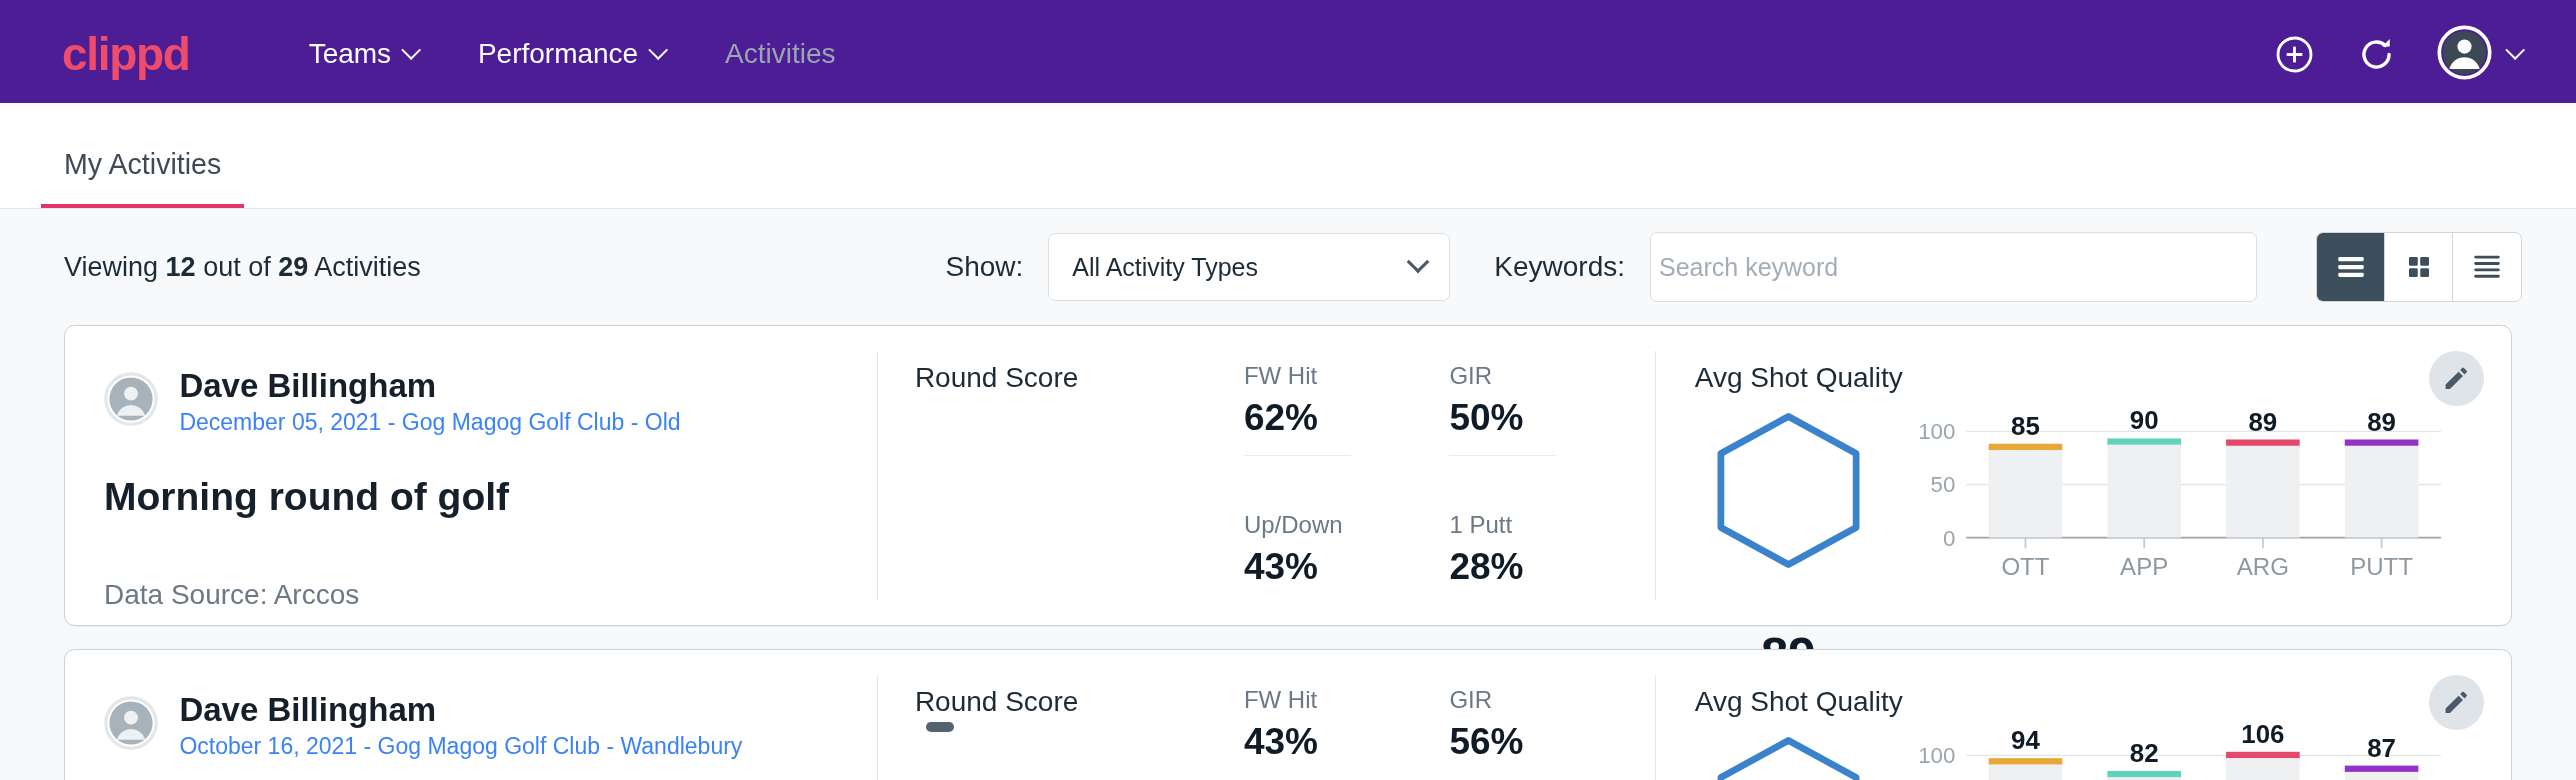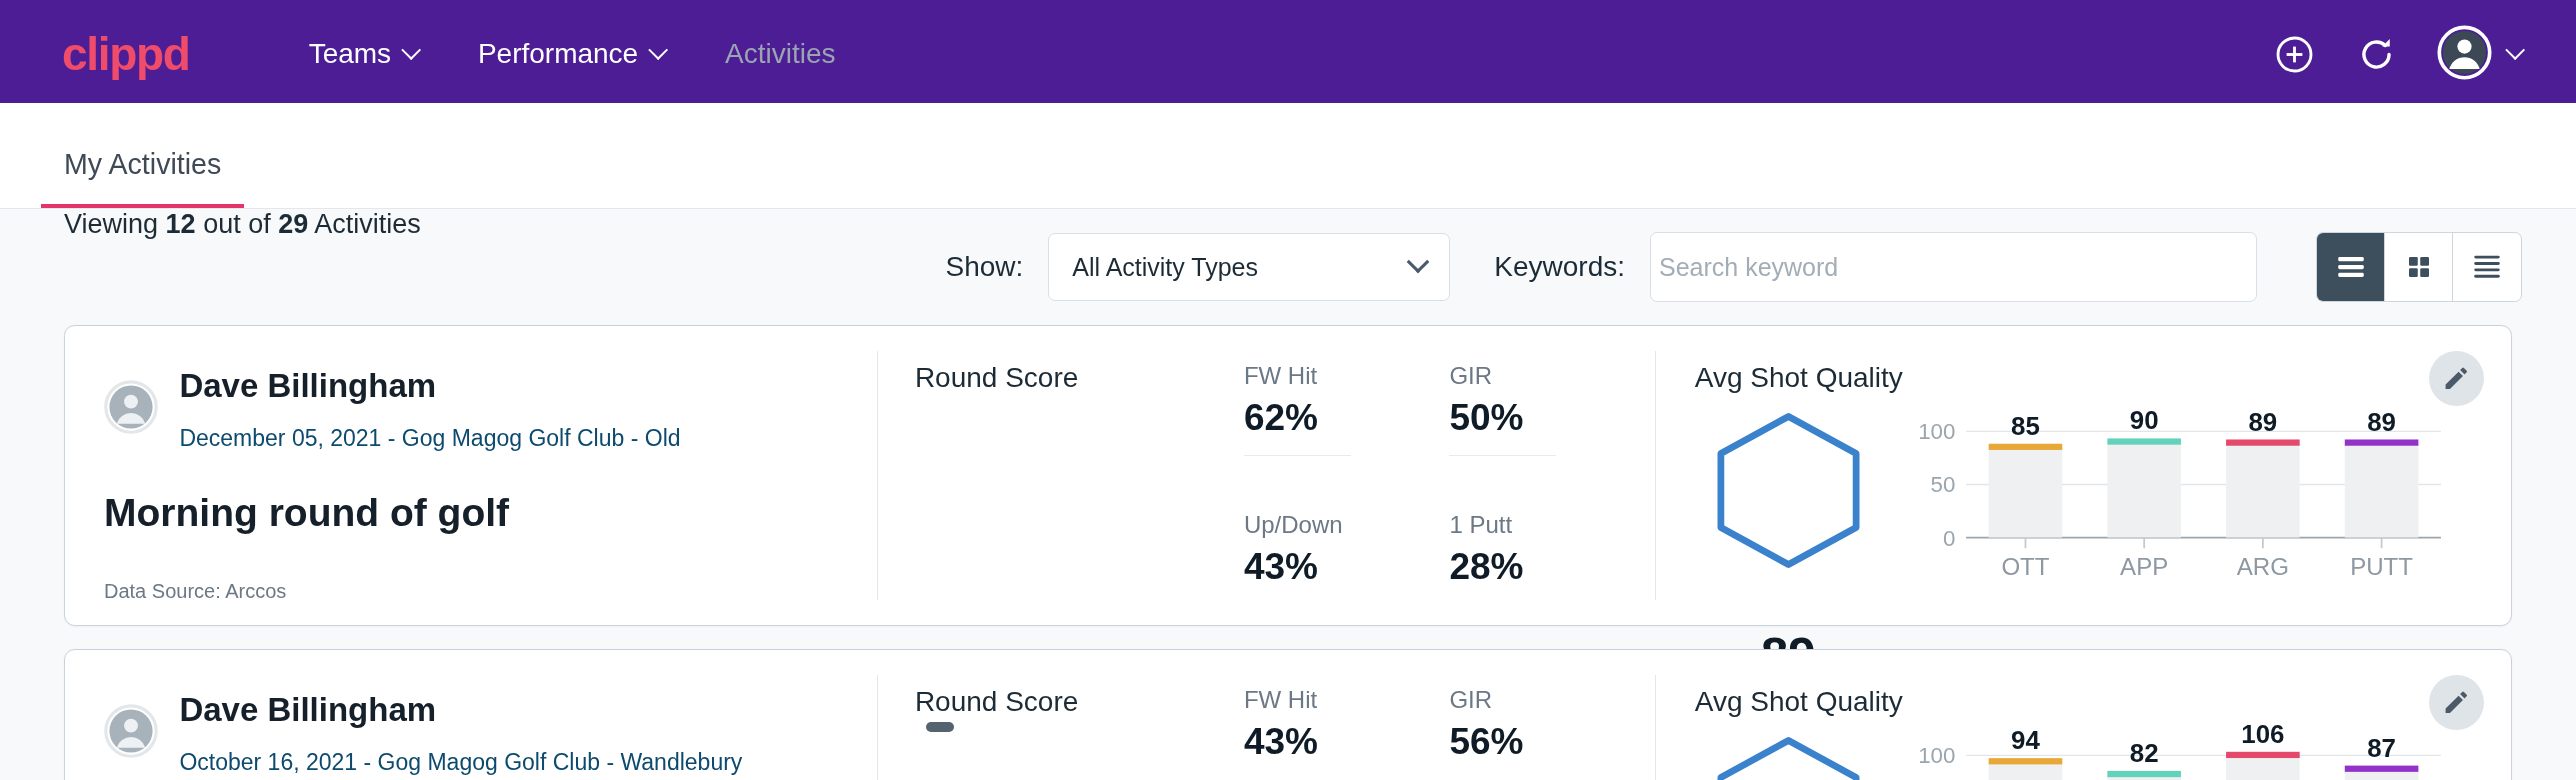--- a/index.html
+++ b/index.html
@@ -65,20 +65,21 @@
     color: #3f4a56;
     padding: 0 23px 23px 23px;
     border-bottom: 4.5px solid #e4356b;
     cursor: pointer;
   }
 
   
   .toolbar {
     height: 116px;
     display: flex;
+    align-items: center;
     padding: 0 54px 0 64px;
     background: #f7f9fa;
   }
   .viewing { font-size: 27px; color: #1c2b36; }
   .viewing b { font-weight: 700; }
   .tb-center {
     margin-left: auto;
     display: flex; align-items: center; gap: 25px;
   }
   .tb-label { font-size: 28px; color: #1c2b36; }
@@ -136,26 +137,26 @@
     height: 301px;
     margin-bottom: 23px;
     display: flex;
     position: relative;
     box-shadow: 0 0.9px 1.8px rgba(0,0,0,.04);
   }
 
   .col-info { width: 812px; padding: 39px 45px 0 39px; }
   .person { display: flex; align-items: center; gap: 21.4px; }
   .p-name { font-size: 33px; font-weight: 700; color: #16202a; line-height: 1.25; }
-  .p-sub { font-size: 23px; color: #0c4a6e; margin-top: 19px; }
+  .p-sub { font-size: 23px; color: #3b82f6; margin-top: 3px; }
   .card-title {
     font-size: 39px; font-weight: 700; color: #16202a;
     margin-top: 39px;
   }
-  .data-source { font-size: 20px; color: #6b7885; margin-top: 45px; }
+  .data-source { font-size: 28px; color: #6b7885; margin-top: 60px; }
 
   .vdiv { width: 0.9px; background: #e4e8ec; margin: 25px 0; }
 
   .col-score { width: 357px; padding: 36px 0 0 37px; }
   .sec-label { font-size: 28px; color: #1c2b36; }
   .score-row { display: flex; align-items: flex-end; margin-top: 3.6px; }
   .score-num { font-size: 100px; font-weight: 700; color: #0f1b26; line-height: 1; letter-spacing: -2.7px; }
   .score-side { display: flex; flex-direction: column; align-items: flex-start; margin-left: 10.7px; }
   .badge {
     background: #556270; color: #fff;

